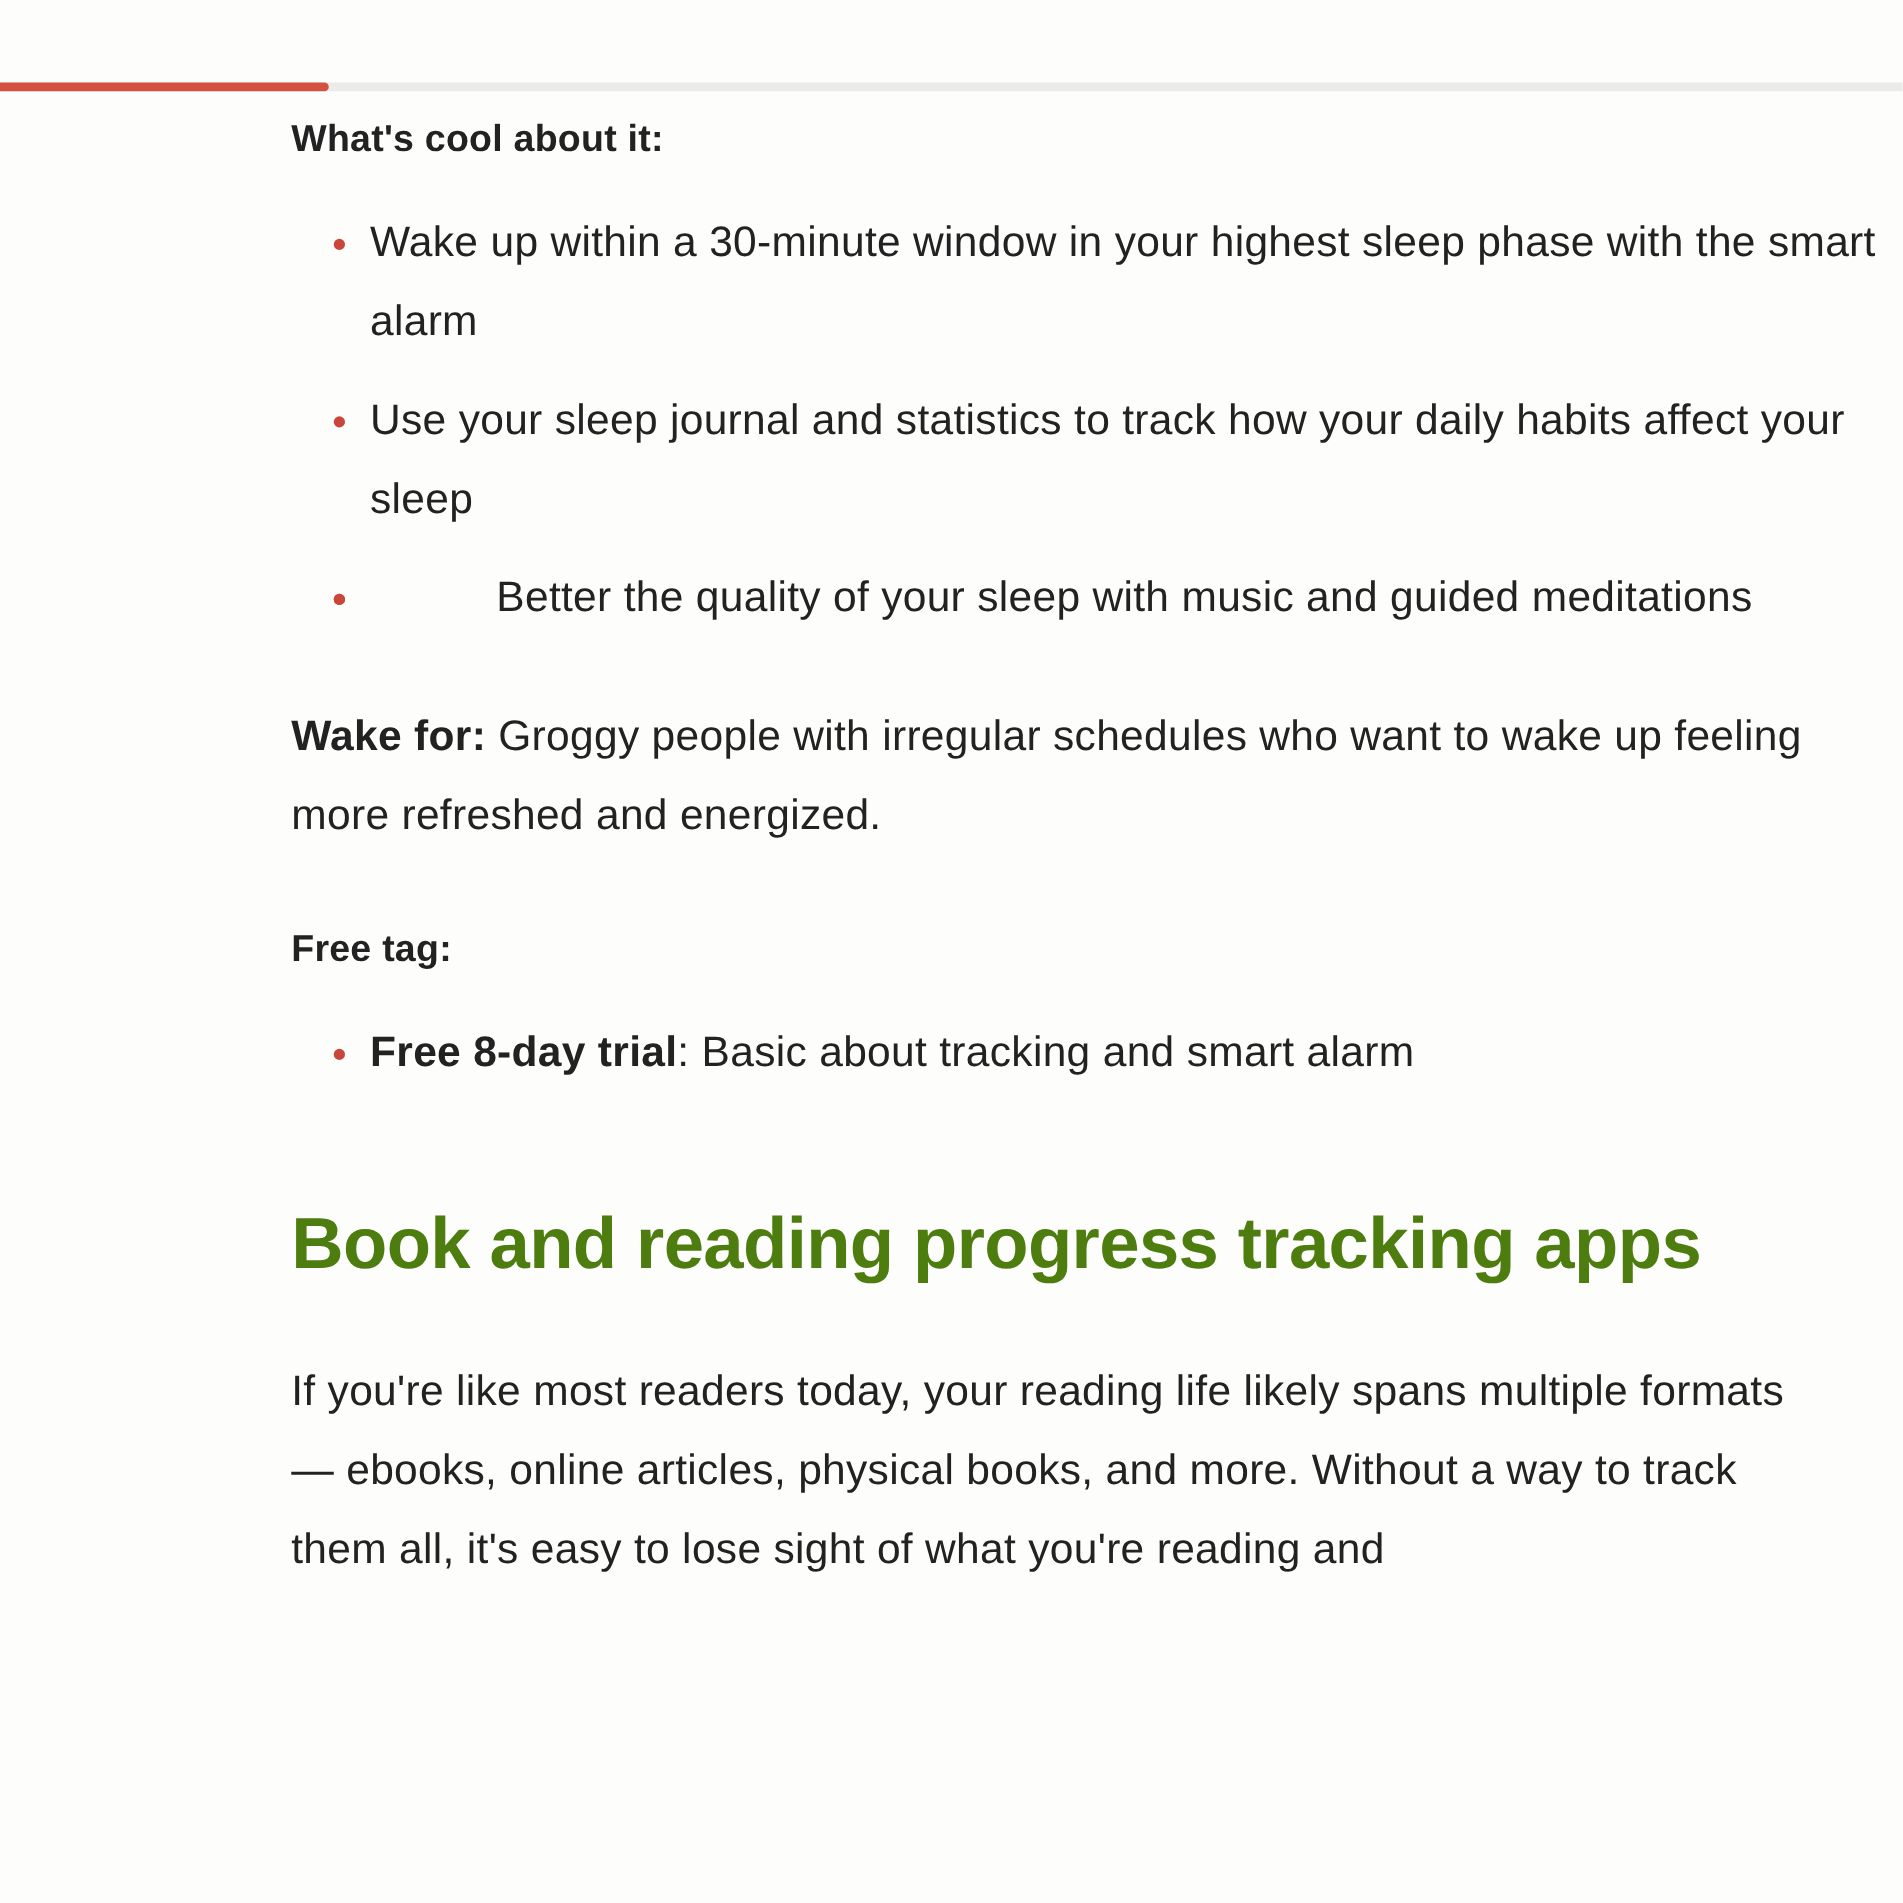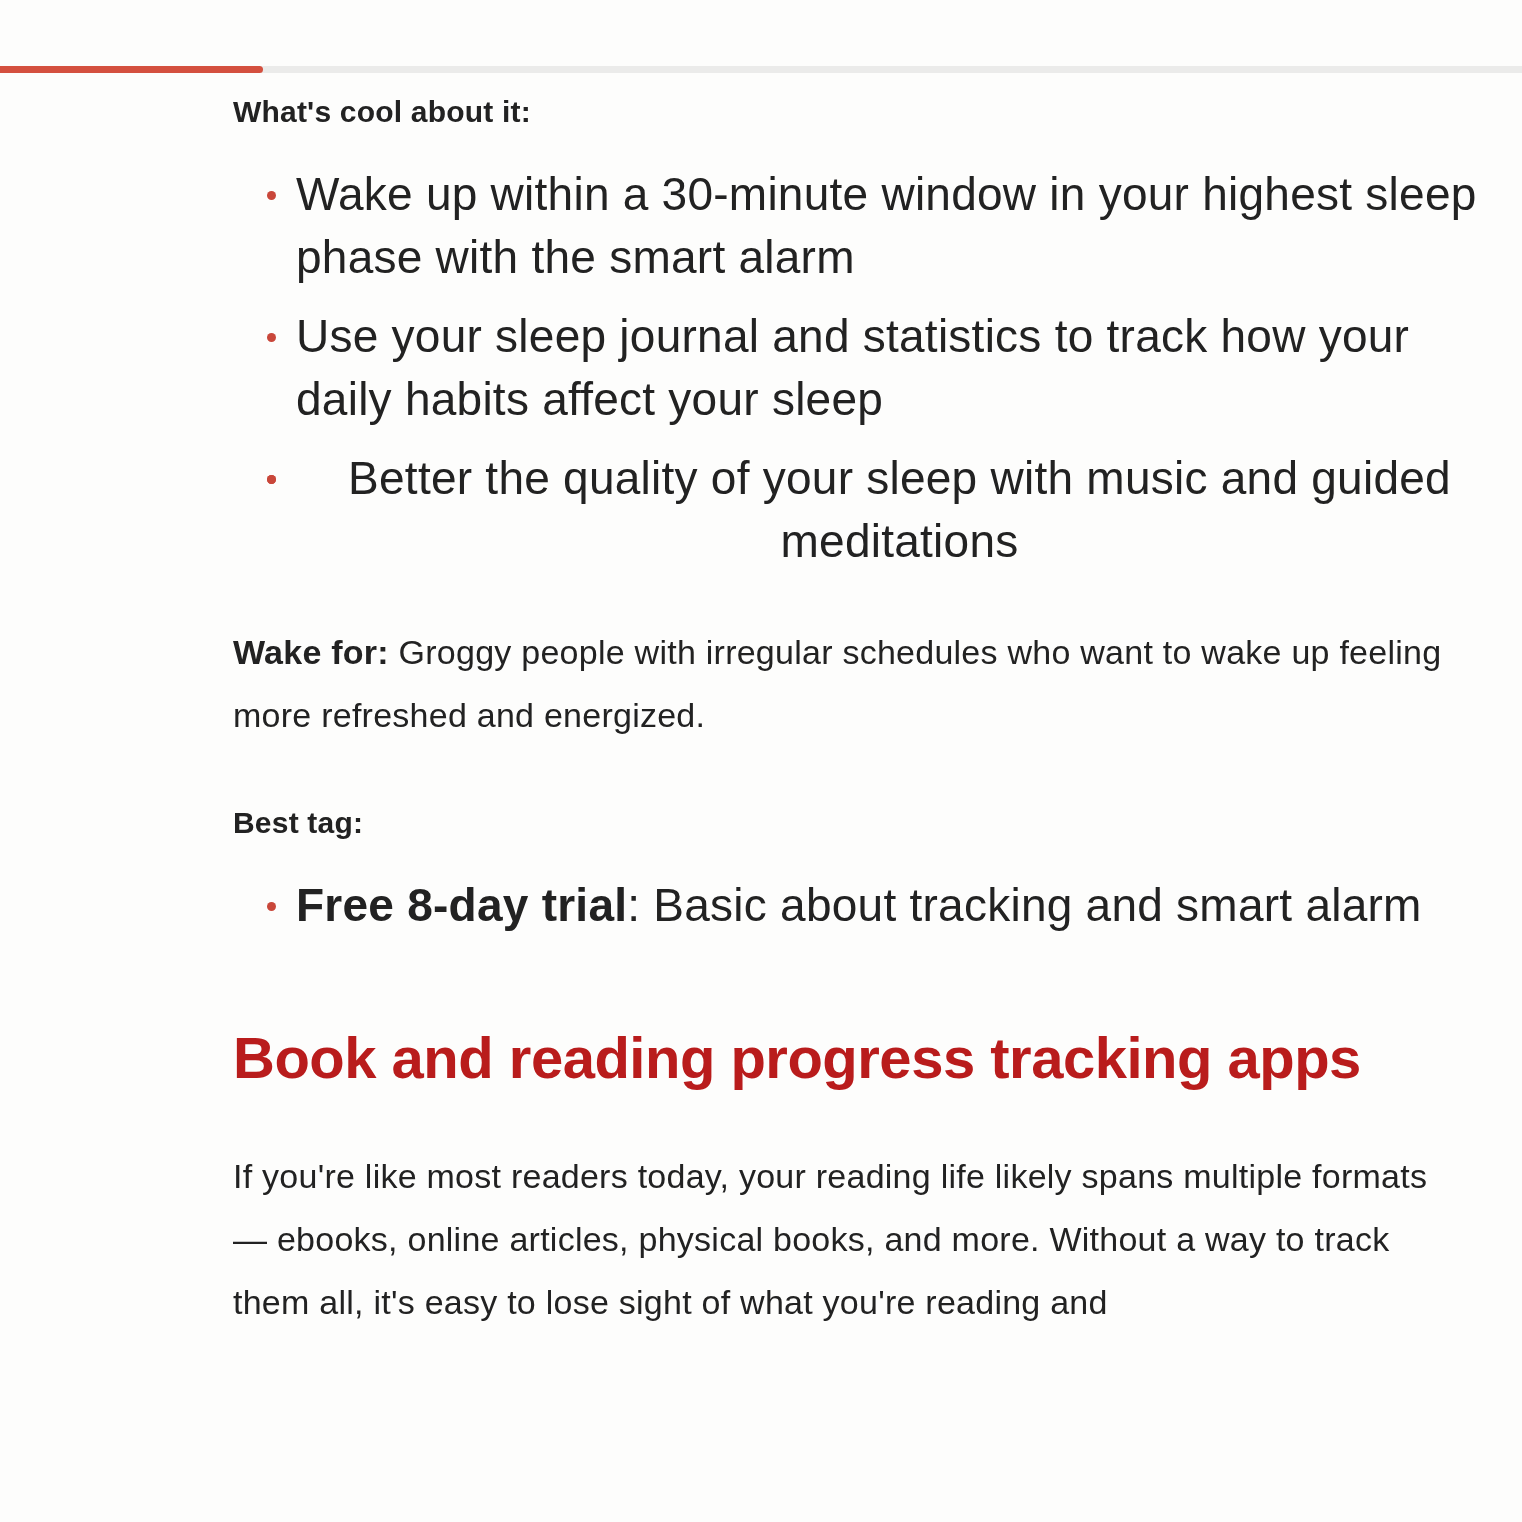--- a/index.html
+++ b/index.html
@@ -32,21 +32,21 @@
     margin: 0;
     letter-spacing: 0.2px;
   }
   ul.bullets {
     list-style: none;
     margin: 0; padding: 0;
   }
   ul.bullets li {
     position: relative;
     padding-left: 63px;
-    font-size: 46px;
+    font-size: 34px;
     line-height: 63px;
     letter-spacing: 0.25px;
   }
   ul.bullets li .dot {
     position: absolute;
     left: 34px; top: 28px;
     width: 9px; height: 9px;
     border-radius: 50%;
     background: #c9473a;
   }
@@ -56,21 +56,21 @@
     line-height: 63px;
     letter-spacing: 0.25px;
   }
   strong { font-weight: 700; }
   h2.section-title {
     margin: 0;
     font-size: 58px;
     line-height: 70px;
     font-weight: 700;
     letter-spacing: -0.5px;
-    color: #b91c1c;
+    color: #4d7c0f;
   }
 </style>
 </head>
 <body>
 
 <div class="progress-track">
   <div class="progress-fill"></div>
 </div>
 
 <div class="article">
@@ -92,21 +92,21 @@
     <li style="margin-top:16px;text-align:center;">
       <span class="dot"></span>
       <span>Better the quality of your sleep with music and guided meditations</span>
     </li>
   </ul>
 
   <p class="body" style="margin-top:48px;width:1230px;">
     <strong>Wake for:</strong><span> Groggy people with irregular schedules who want to wake up feeling more refreshed and energized.</span>
   </p>
 
-  <div class="label-heading" style="margin-top:48px;">Best tag:</div>
+  <div class="label-heading" style="margin-top:48px;">Free tag:</div>
 
   <ul class="bullets" style="margin-top:23px;">
     <li>
       <span class="dot"></span>
       <strong>Free 8-day trial</strong><span>: Basic about tracking and smart alarm</span>
     </li>
   </ul>
 
   <h2 class="section-title" style="margin-top:86px;">Book and reading progress tracking apps</h2>
 

